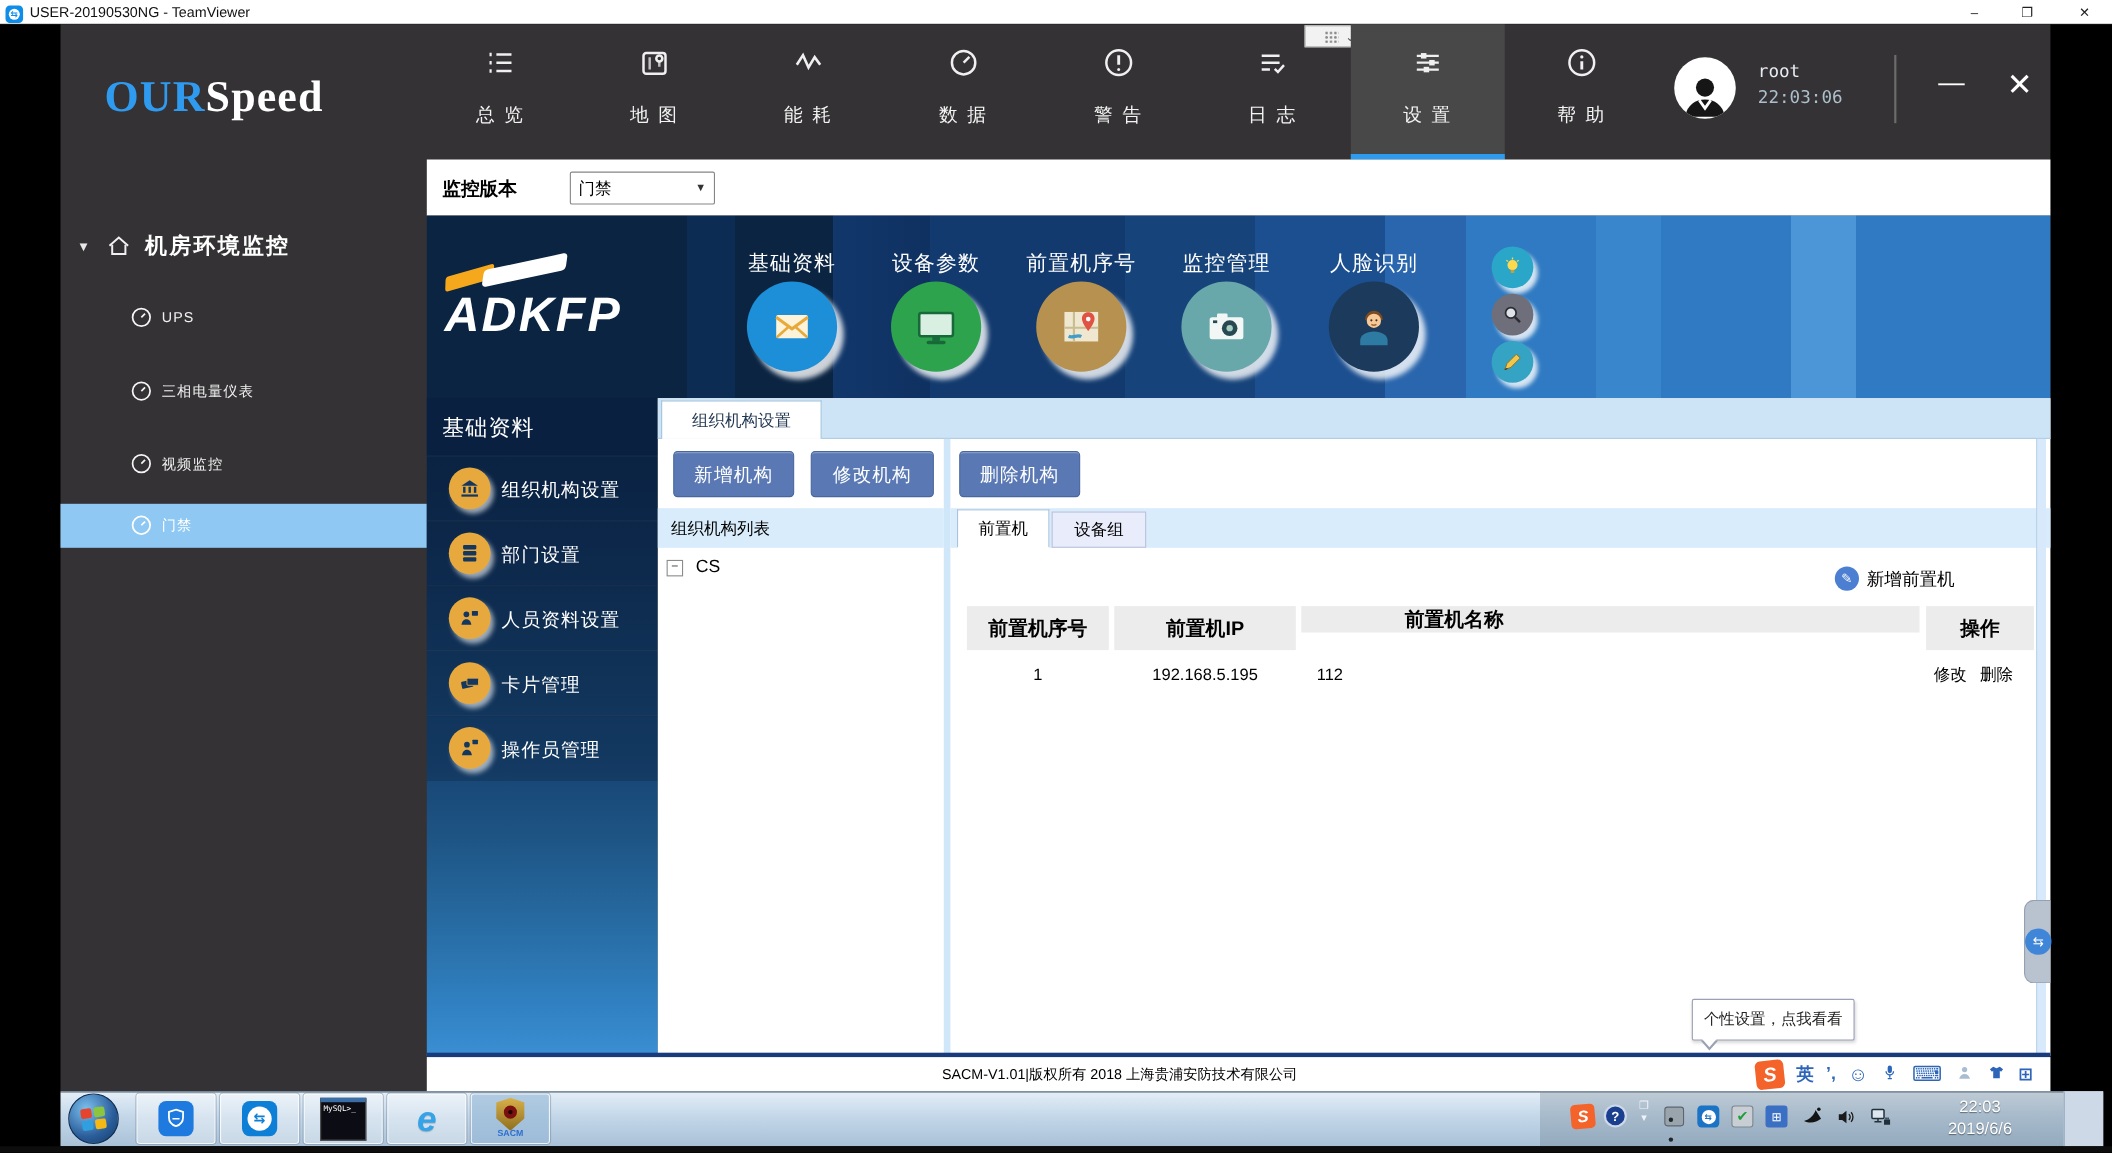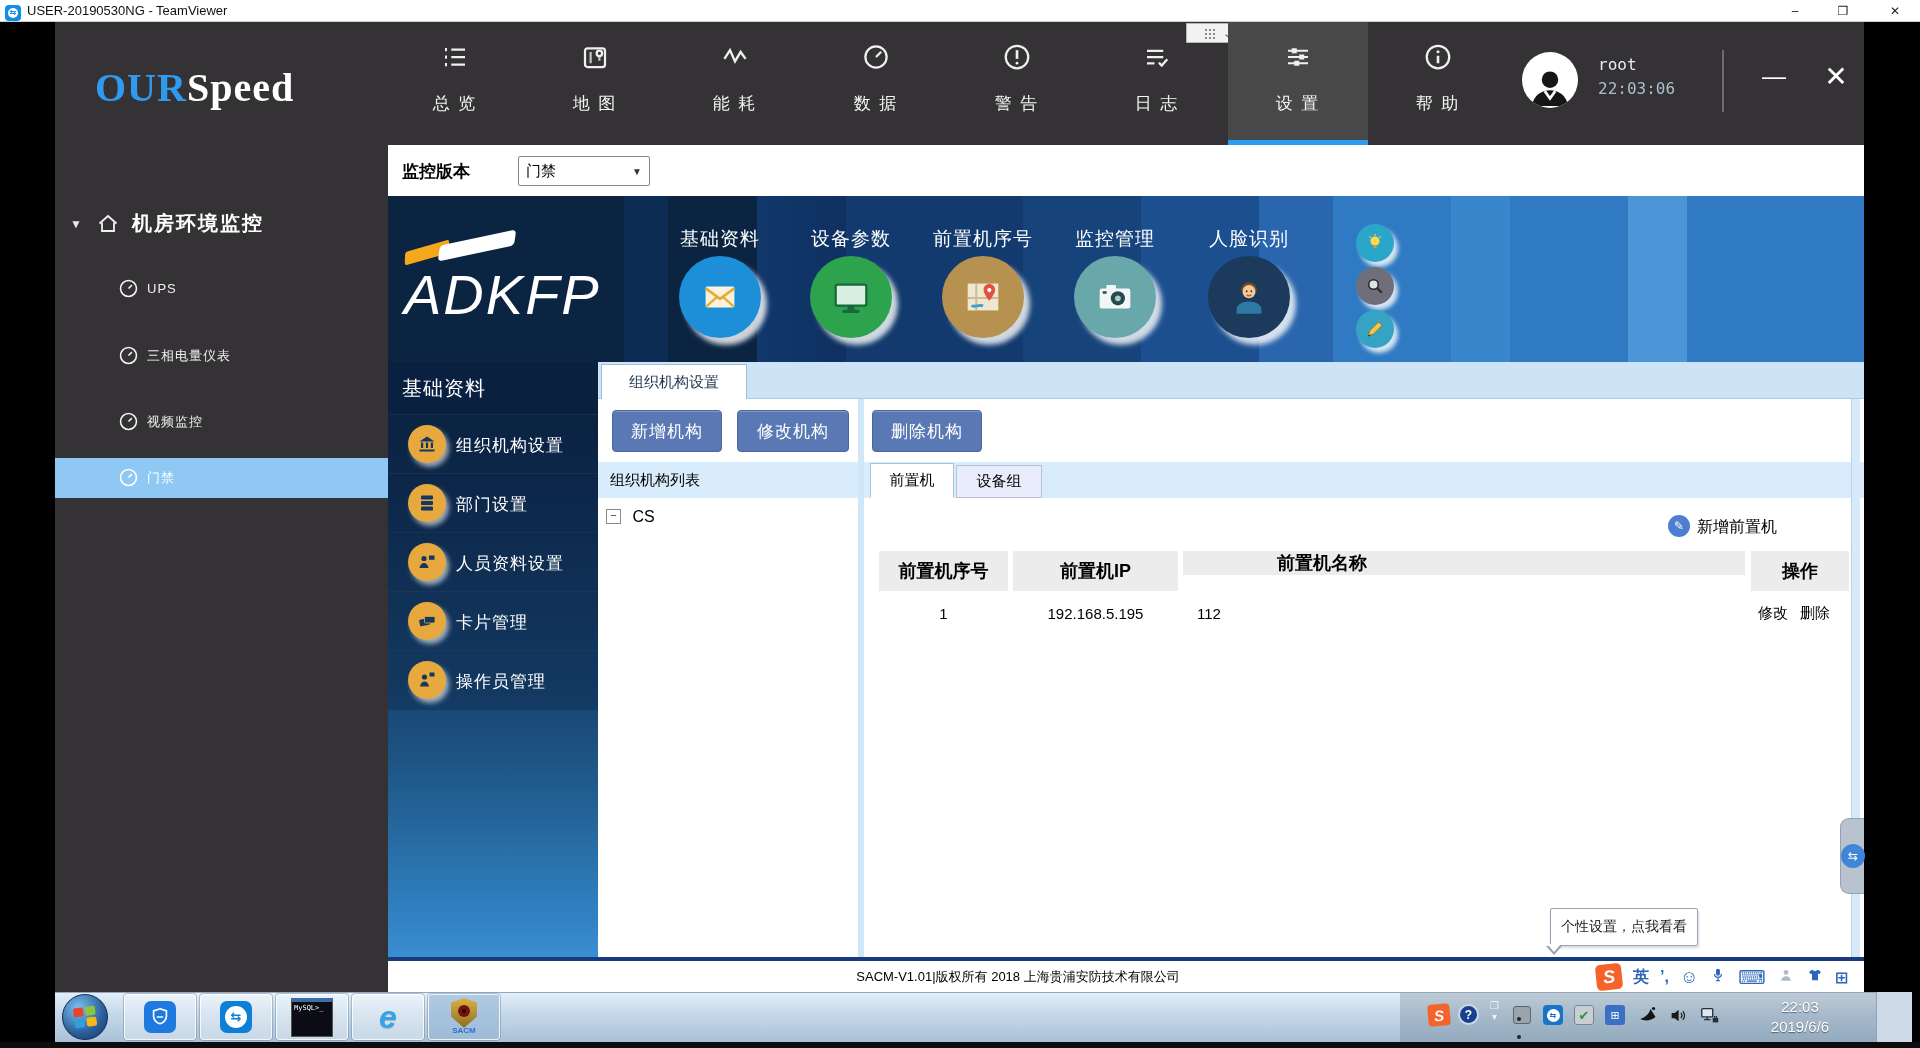--- a/index.html
+++ b/index.html
@@ -28,21 +28,21 @@
   .versionbar{background:#fff;}
   .vlabel{font-size:17px;font-weight:bold;color:#000;}
   .dropdown{background:#fff;border:1px solid #858585;border-radius:2px;display:flex;align-items:center;justify-content:space-between;padding:0 7px;font-size:15px;color:#000;}
   
   .banner{background:linear-gradient(90deg,#0a2442 0%,#0a2442 16%,#0c2c54 16%,#0c2c54 19%,#0a2442 19%,#0a2442 25%,#11376b 25%,#0f3161 31%,#123a6e 31%,#123a6e 43%,#16437a 43%,#16437a 51%,#1c4f90 51%,#1c4f90 59%,#2a66ad 59%,#2a66ad 64%,#2f7ac2 64%,#2f7ac2 72%,#3a86cd 72%,#3a86cd 76%,#2f7ac2 76%,#2f7ac2 84%,#4c95d6 84%,#4c95d6 88%,#2f7ac2 88%,#2f7ac2 100%);}
   .mod-label{width:130px;text-align:center;color:#fff;font-size:19px;letter-spacing:1px;}
   .mod-circle{width:82px;height:82px;border-radius:50%;box-shadow:6px 7px 5px rgba(255,255,255,.8);}
   .mod-circle svg{width:46px;height:46px;margin:18px;}
   .sm-circle{width:38px;height:38px;border-radius:50%;box-shadow:4px 5px 4px rgba(255,255,255,.8);}
   .sm-circle svg{width:24px;height:24px;margin:7px;}
-  .brand{color:#fff;font-size:56px;font-weight:normal;font-style:italic;letter-spacing:2px;}
+  .brand{color:#fff;font-size:44px;font-weight:bold;font-style:italic;letter-spacing:2px;}
   .swoosh1{width:46px;height:13px;background:#f5a81c;border-radius:3px;transform:rotate(-16deg) skewX(-18deg);}
   .swoosh2{width:78px;height:15px;background:#fff;border-radius:4px;transform:rotate(-12deg) skewX(-20deg);}
   
   .side-root{color:#fff;font-size:20px;font-weight:bold;letter-spacing:2px;}
   .side-item{color:#f0f0f0;font-size:13px;letter-spacing:1px;display:flex;align-items:center;gap:8px;}
   .side-selected{background:#8fc9f3;}
   
   .submenu{background:linear-gradient(180deg,#0a2342 0%,#0e2d53 22%,#133a63 40%,#174472 55%,#1d5383 66%,#246499 76%,#2b74af 85%,#3182c4 93%,#3a8fd2 100%);}
   .submenu-title{color:#fff;font-size:20px;letter-spacing:1px;}
   .submenu-item{position:absolute;left:388px;width:210px;height:59px;border-top:1px solid rgba(255,255,255,.06);background:rgba(6,24,48,.25);}
@@ -57,21 +57,21 @@
   .panel-head{background:#d8ecfb;color:#000;font-size:15px;display:flex;align-items:center;}
   .rtab{font-size:15px;color:#000;display:flex;align-items:center;justify-content:center;}
   .rtab.on{background:#fff;border:1px solid #aac4de;border-bottom:1px solid #fff;}
   .rtab.off{background:#e9ecfb;border:1px solid #b9c2dd;}
   .th{background:#ececec;color:#000;font-size:18px;font-weight:bold;display:flex;align-items:center;justify-content:center;}
   .td{color:#000;font-size:15px;display:flex;align-items:center;justify-content:center;}
   .treebox{width:13px;height:13px;border:1px solid #8b8b8b;background:#fff;color:#333;font-size:11px;line-height:11px;text-align:center;}
   
   .footer-line{background:#1a3a7e;}
   .footer-strip{background:#fff;}
-  .tooltip{background:#fff;border:1px solid #9aa0b5;border-radius:2px;box-shadow:1px 2px 3px rgba(0,0,0,.15);color:#222;font-size:14px;display:flex;align-items:center;justify-content:center;margin-left:12px;}
+  .tooltip{background:#fff;border:1px solid #9aa0b5;border-radius:2px;box-shadow:1px 2px 3px rgba(0,0,0,.15);color:#222;font-size:14px;display:flex;align-items:center;justify-content:center;}
   .tt-arrow-o{width:0;height:0;border-left:8px solid transparent;border-right:8px solid transparent;border-top:9px solid #9aa0b5;}
   .tt-arrow-i{width:0;height:0;border-left:7px solid transparent;border-right:7px solid transparent;border-top:8px solid #fff;}
   .sogou{width:26px;height:26px;background:#f4632a;border-radius:5px;transform:rotate(-6deg);color:#fff;font-weight:bold;font-style:italic;font-size:18px;display:flex;align-items:center;justify-content:center;}
   .ime-row{display:flex;align-items:center;gap:11px;color:#2d66b8;font-weight:bold;font-size:16px;}
   
   .taskbar{background:linear-gradient(180deg,#e4eef7 0%,#c3d7e9 45%,#a9c1d7 100%);border-top:1px solid #8fa8bf;}
   .tray-shade{background:rgba(95,110,125,.28);}
   .tbox{width:72px;height:46px;border:1px solid rgba(255,255,255,.8);outline:1px solid rgba(110,130,150,.45);border-radius:3px;background:rgba(255,255,255,.35);display:flex;align-items:center;justify-content:center;}
   .tbox.pressed{background:rgba(150,185,215,.65);}
   .orb{width:46px;height:46px;border-radius:50%;background:radial-gradient(circle at 35% 30%,#7cc0ee,#2a5d9a 60%,#133a66);border:1px solid #0d2c50;display:flex;align-items:center;justify-content:center;}

